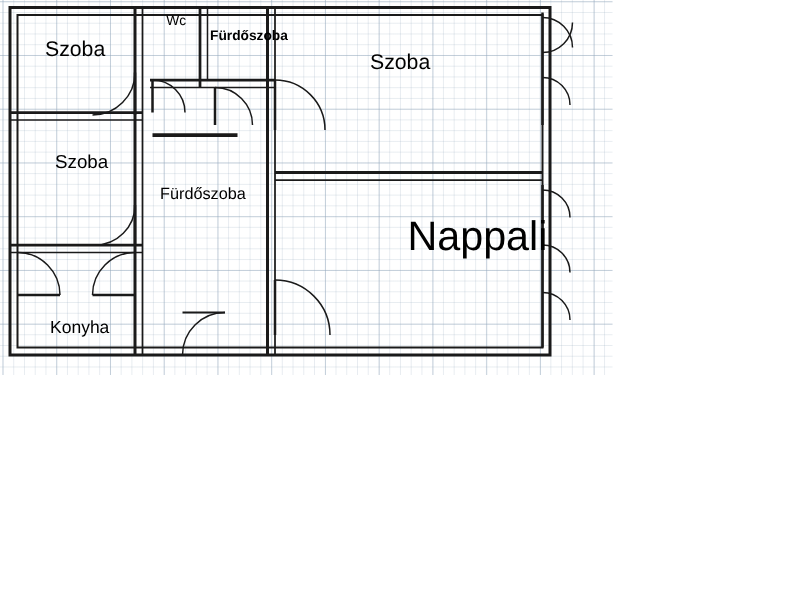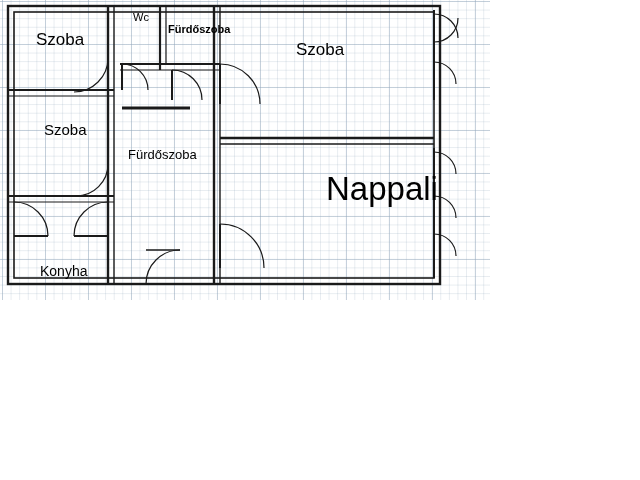--- a/index.html
+++ b/index.html
@@ -43,21 +43,21 @@
     height: 300px;
   }
   .label {
     position: absolute;
     color: #000000;
     white-space: nowrap;
     line-height: 1;
   }
   .lbl-szoba1 { left: 36px; top: 31px; font-size: 17px; }
   .lbl-szoba2 { left: 44px; top: 122px; font-size: 15px; }
-  .lbl-konyha { left: 40px; top: 264px; font-size: 14px; }
+  .lbl-konyha { left: 40px; top: 254px; font-size: 14px; }
   .lbl-wc { left: 133px; top: 12px; font-size: 11px; }
   .lbl-furdo { left: 168px; top: 24px; font-size: 11px; font-weight: bold; }
   .lbl-kozlekedo { left: 128px; top: 148px; font-size: 13px; }
   .lbl-szoba3 { left: 296px; top: 41px; font-size: 17px; }
   .lbl-nappali { left: 278px; top: 172px; font-size: 33px; margin-left: 48px; }
 </style>
 </head>
 <body>
 
 <div id="canvas">

